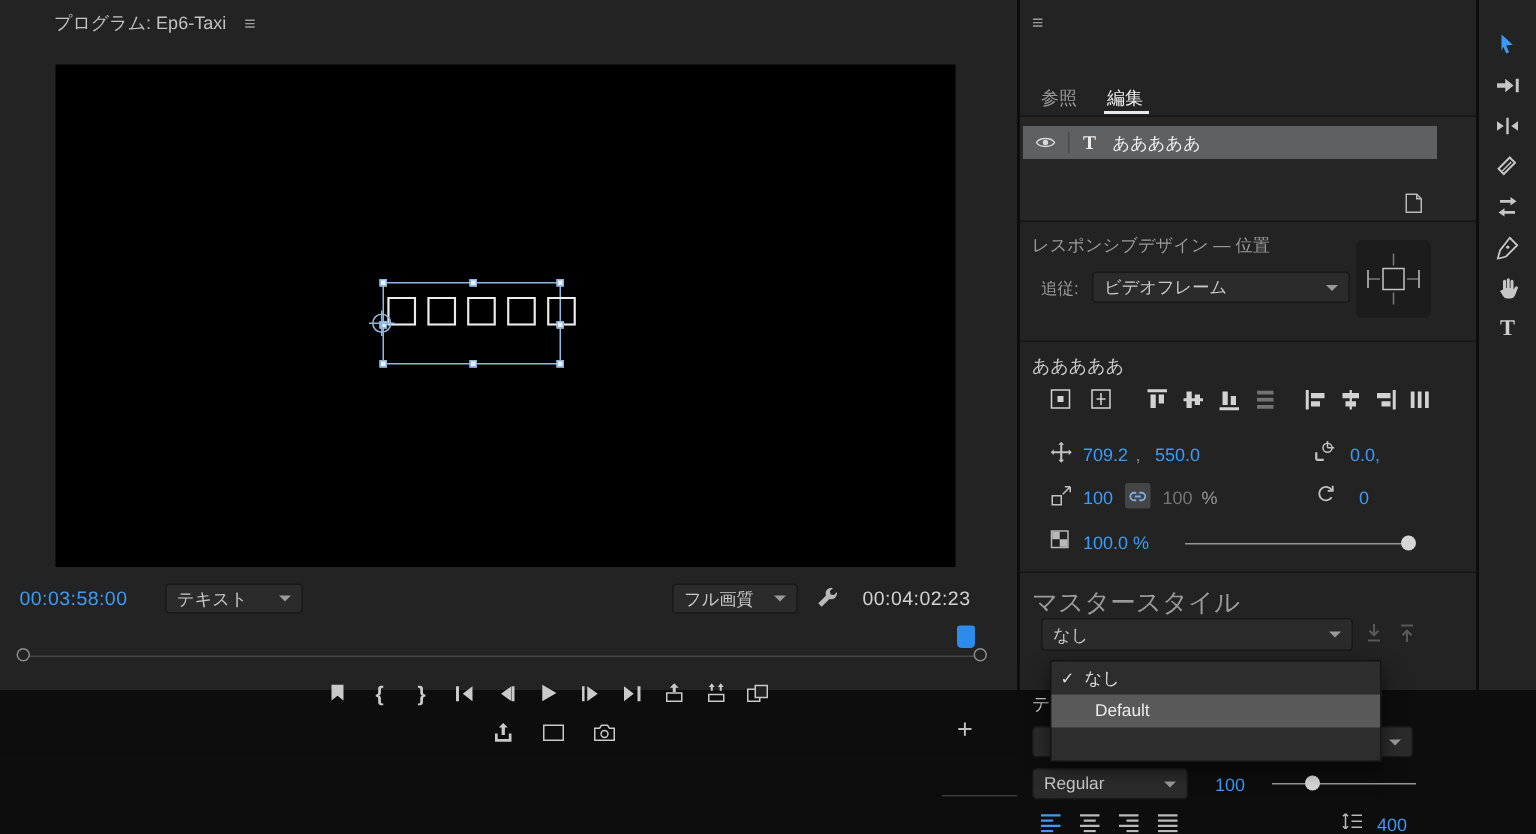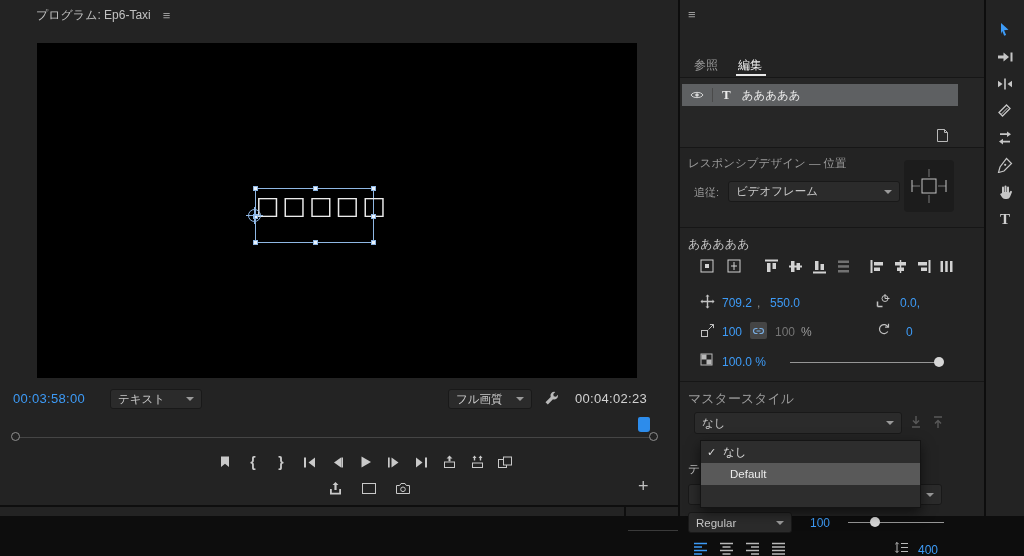--- a/index.html
+++ b/index.html
@@ -1,20 +1,20 @@
 <!DOCTYPE html>
 <html style="--blue: #3d9bf7; --playhead: #2d8ceb; --sel: #8fb7e4;"><head>
 <meta charset="utf-8">
 <style>
 :root{--blue:#3d9bf7;--playhead:#2d8ceb;--sel:#8fb7e4}
 *{margin:0;padding:0;box-sizing:border-box}
 html,body{width:1024px;height:556px}
 body{background:#0d0d0d;font-family:"Liberation Sans","DejaVu Sans",sans-serif;color:#c7c7c7;font-size:12px;overflow:hidden;position:relative}
 svg{display:block}
-.panel{position:absolute;top:0;height:516px;background:#232323}
+.panel{position:absolute;top:0;height:460px;background:#232323}
 #program{left:0;width:678px}
 #eg{left:680px;width:304px}
 #tools{left:986px;width:38px}
 .divider{position:absolute;left:0;right:0;height:1px;background:#161616}
 .blue{color:var(--blue)}
 .dim{opacity:.45}
 .val{position:absolute;font-size:12px}
 .ddl{position:absolute;background:#2b2b2b;border:1px solid #191919;border-radius:3px;display:flex;align-items:center;padding:0 7px;font-size:11.5px;color:#c9c9c9}
 .ddl .chev{margin-left:auto;width:0;height:0;border-left:4px solid transparent;border-right:4px solid transparent;border-top:4px solid #9a9a9a}
 
@@ -75,21 +75,21 @@
 #scale-x{left:42px;top:325px}
 #link-box{position:absolute;left:70px;top:322px;width:17px;height:17px;background:#454545;border-radius:2px;display:flex;align-items:center;justify-content:center}
 #scale-y{left:95px;top:325px;color:#757575}
 #pct{left:121px;top:325px;color:#9a9a9a}
 #rot-icon{position:absolute;left:196px;top:322px}
 #rot-val{left:226px;top:325px}
 #op-icon{position:absolute;left:20px;top:353px}
 #op-val{left:42px;top:355px}
 #op-slider{position:absolute;left:110px;top:362px;width:150px;height:1px;background:#969696}
 #op-handle{position:absolute;left:254px;top:357px;width:10px;height:10px;background:#d6d6d6;border-radius:50%}
-#ms-heading{position:absolute;left:8px;top:390px;font-size:13px;color:#9b9b9b}
+#ms-heading{position:absolute;left:8px;top:390px;font-size:17px;color:#9b9b9b}
 #ms-ddl{left:14px;top:412px;width:208px;height:22px}
 #ms-down{position:absolute;left:230px;top:415px}
 #ms-up{position:absolute;left:252px;top:415px}
 #text-heading{position:absolute;left:8px;top:461px;font-size:12px;color:#c9c9c9}
 #font-ddl{left:8px;top:484px;width:254px;height:21px}
 #menu{position:absolute;left:20px;top:440px;width:221px;height:68px;background:#2d2d2d;border:1px solid #141414;box-shadow:0 5px 12px rgba(0,0,0,.55);z-index:6}
 .mi{height:22px;display:flex;align-items:center;padding-left:22px;font-size:11.5px;color:#dcdcdc;position:relative}
 #mi-0{padding-left:13px}
 .mi .check{position:absolute;left:6px;font-size:11px;color:#dcdcdc}
 #mi-2{background:#595959;color:#ececec;padding-left:29px}

